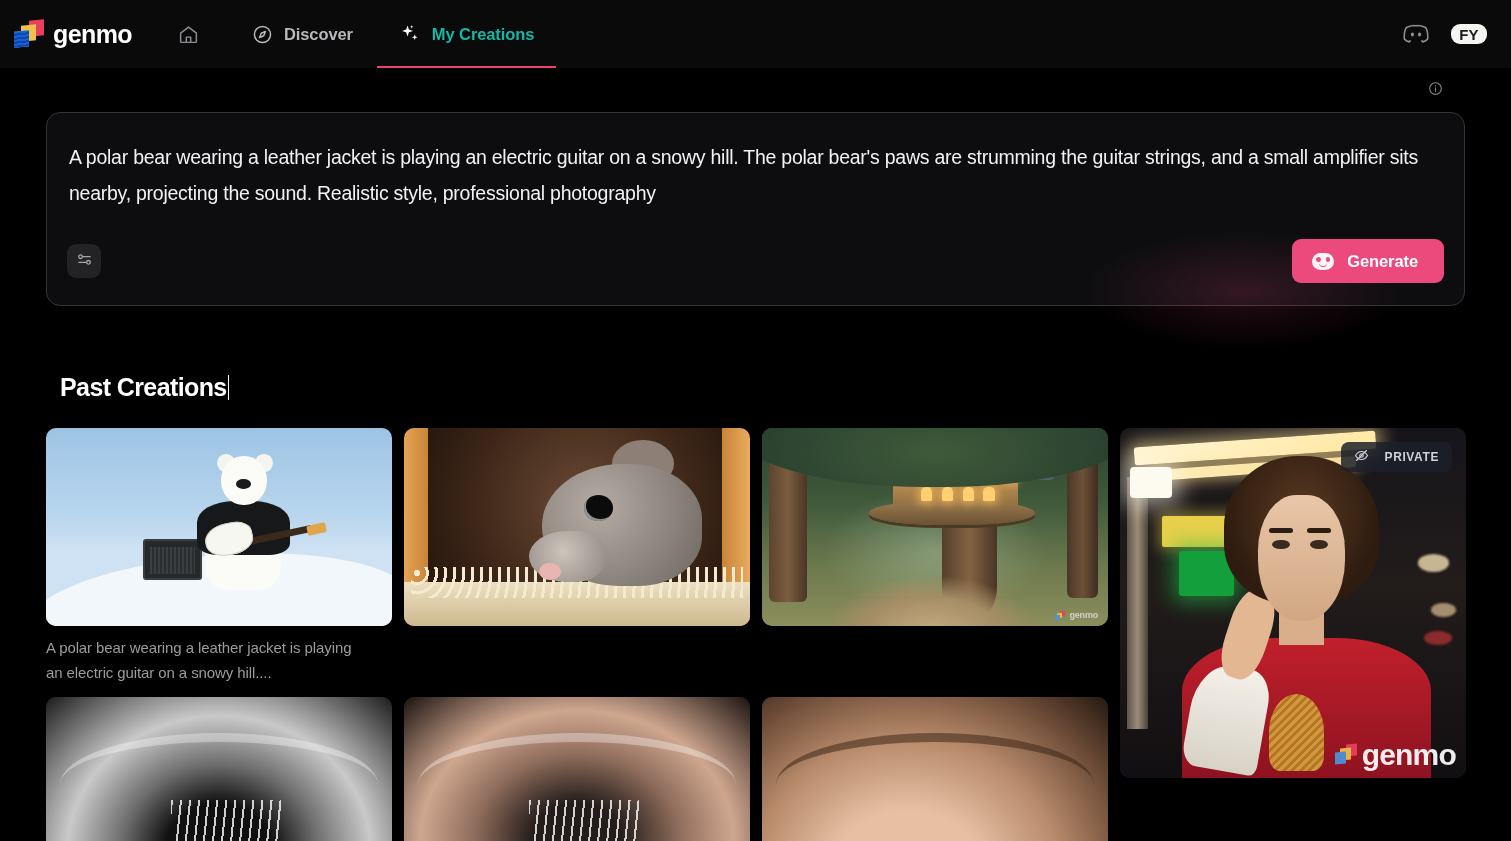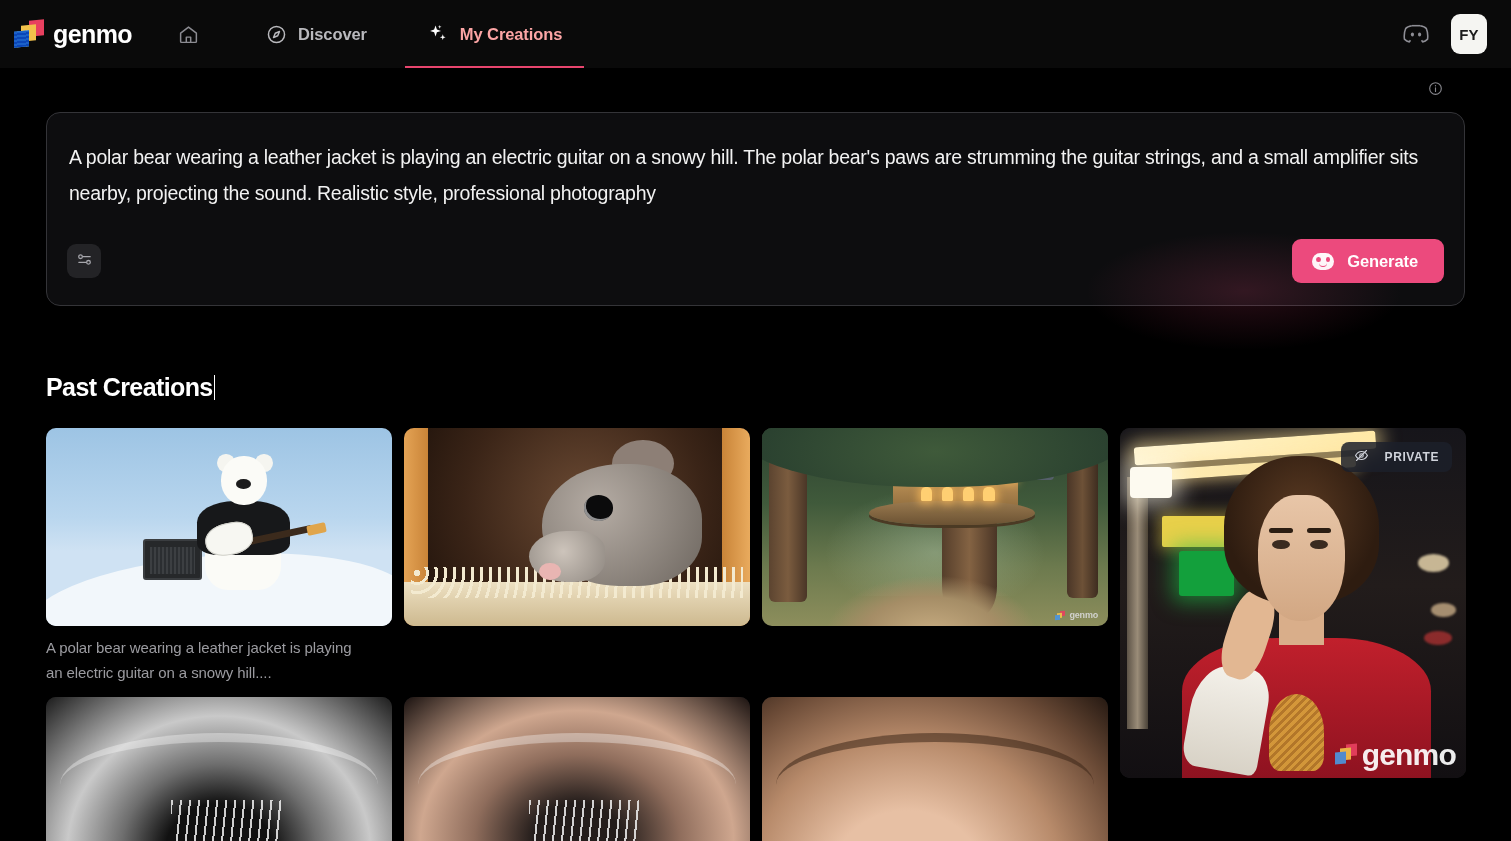--- a/index.html
+++ b/index.html
@@ -27,45 +27,45 @@
   .sq-blue  { left: 0px;   top: 12px; transform: skewY(-6deg);
               background:
                 repeating-linear-gradient(0deg, #2f7fd6 0 2px, #6fb0ea 2px 4px),
                 #3d8ddb;
               background-blend-mode: multiply; }
   .brand-name {
     color: #ffffff; font-size: 25px; font-weight: 700;
     letter-spacing: -0.6px;
   }
 
-  .nav-items { display: flex; align-items: flex-start; height: 100%; gap: 16px; }
+  .nav-items { display: flex; align-items: flex-start; height: 100%; gap: 2px; }
   .nav-item {
     position: relative;
     display: flex; align-items: center; gap: 11px;
     height: 100%;
     padding: 0 22px;
     color: #b9b9bd;
     font-size: 16.5px; font-weight: 600;
     letter-spacing: -0.1px;
     cursor: pointer;
     user-select: none;
   }
   .nav-item.home { padding: 0 18px; }
-  .nav-item.active { color: #fca5a5; font-weight: 700; }
+  .nav-item.active { color: #14b8a6; font-weight: 700; }
   .nav-item.active::after {
     content: "";
     position: absolute; left: 0; right: 0; bottom: 0;
     height: 2.5px; background: #e8456e;
   }
   .nav-icon { display: inline-flex; align-items: center; justify-content: center; }
 
   .nav-right { margin-left: auto; display: flex; align-items: center; gap: 22px; }
   .discord-btn { cursor: pointer; display: flex; align-items: center; }
   .avatar {
-    width: 36px; height: 40px; border-radius: 9px;
+    width: 36px; height: 20px; border-radius: 9px;
     background: #f5f5f2;
     color: #1c1c1c;
     display: flex; align-items: center; justify-content: center;
     font-size: 15px; font-weight: 600; letter-spacing: 0.2px;
     cursor: pointer;
   }
 
   
   .main { padding: 0 46px; position: relative; }
 
@@ -142,21 +142,21 @@
     background: radial-gradient(ellipse at center, rgba(236,74,125,0.17), rgba(236,74,125,0) 70%);
     pointer-events: none;
   }
 
   
   .section-title {
     position: relative;
     color: #ffffff;
     font-size: 25px; font-weight: 700;
     letter-spacing: -0.6px;
-    margin: 67px 0 26px 0;
+    margin: 67px 0 26px 14px;
     display: inline-block;
   }
   .caret {
     display: inline-block;
     width: 1.5px; height: 25px;
     background: #ffffff;
     vertical-align: -4px;
     margin-left: 1px;
   }
 

